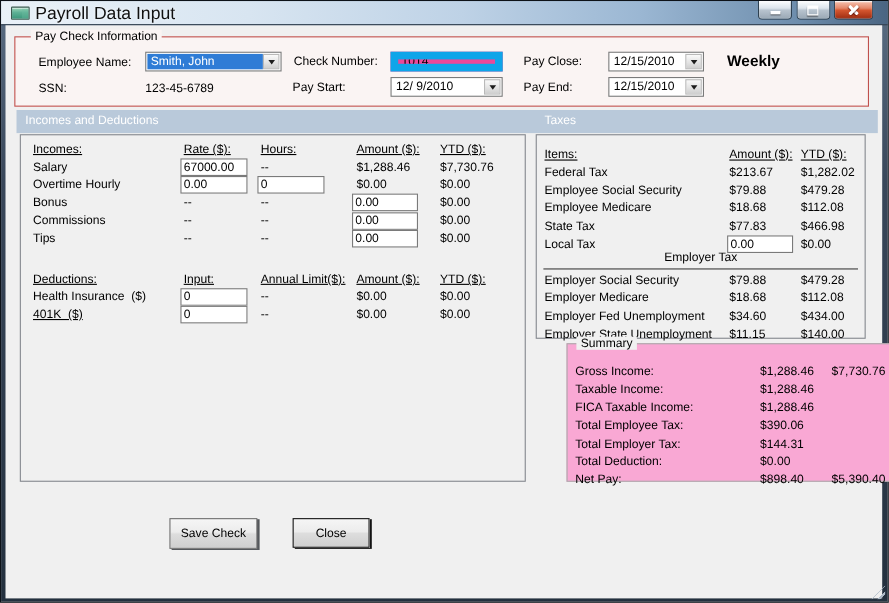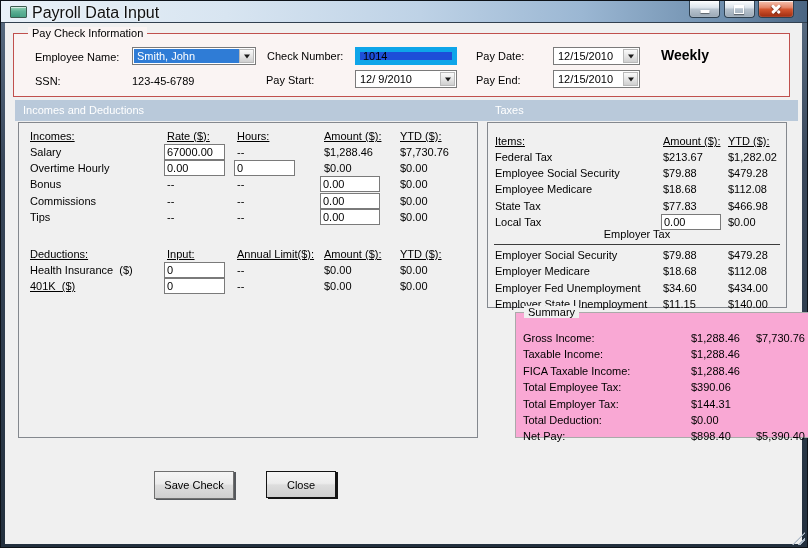--- a/index.html
+++ b/index.html
@@ -39,21 +39,21 @@
   .weekly{position:absolute;font-size:14px;font-weight:bold;color:#000;}
   
   .combo{position:absolute;background:#fff;border:1px solid #7a7a7a;}
   .combo-text{position:absolute;left:1px;top:1px;right:16px;bottom:1px;font-size:11px;line-height:14px;
     padding:0 3px;white-space:pre;color:#000;}
   .combo-text.sel{background:#2f7cd6;color:#fff;}
   .combo-btn{position:absolute;right:1px;top:1px;bottom:1px;width:15px;border:1px solid #b9b9b9;
     background:linear-gradient(180deg,#fafafa 0%,#e4e4e4 55%,#cfcfcf 100%);}
   .tri{position:absolute;left:50%;top:50%;transform:translate(-50%,-35%);width:0;height:0;
     border-left:3.5px solid transparent;border-right:3.5px solid transparent;border-top:4px solid #1c1c1c;}
-  .tb-gray{position:absolute;background:#1d4ed8;border:5px solid #0ea5e9;font:11px "Liberation Sans",sans-serif;
+  .tb-gray{position:absolute;background:#ec4899;border:7px solid #0ea5e9;font:11px "Liberation Sans",sans-serif;
     padding:1px 3px;color:#000;}
   
   .band{position:absolute;left:10px;top:77px;width:783px;height:21px;background:#b9c9da;}
   .band span{position:absolute;top:4px;font-size:11px;color:#fff;}
   
   .panel{position:absolute;background:#f0f0f0;border:1px solid #84888e;}
   .gb-sum{position:absolute;background:#f9a8d4;border:1px solid #aaaaaa;margin-left:28px;}
   .gb-sum .gb-legend{background:#f0f0f0;left:8px;}
   .trow{position:absolute;left:0;right:0;height:16px;}
   .tcell{position:absolute;top:1px;font-size:11px;color:#000;white-space:pre;}
@@ -114,21 +114,21 @@
       <input class="tb-gray" style="left: 341px; top: 13px; width: 102px; height: 18px;" value="1014">
 
       <div class="lbl" style="left:252px;top:40px;">Pay Start:</div>
       <div class="combo" style="left:341px;top:36px;width:102px;height:18px;">
         <div class="combo-text">12/ 9/2010</div>
         <div class="combo-btn">
           <div class="tri"></div>
         </div>
       </div>
 
-      <div class="lbl" style="left:462px;top:16px;">Pay Date:</div>
+      <div class="lbl" style="left:462px;top:16px;">Pay Close:</div>
       <div class="combo" style="left:539px;top:13px;width:87px;height:18px;">
         <div class="combo-text">12/15/2010</div>
         <div class="combo-btn">
           <div class="tri"></div>
         </div>
       </div>
 
       <div class="lbl" style="left:462px;top:40px;">Pay End:</div>
       <div class="combo" style="left:539px;top:36px;width:87px;height:18px;">
         <div class="combo-text">12/15/2010</div>

